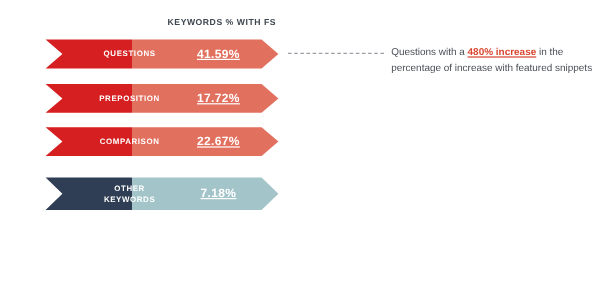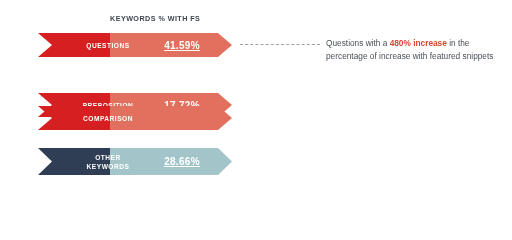--- a/index.html
+++ b/index.html
@@ -10,21 +10,21 @@
     overflow:hidden;
     position:relative;
   }
   #stage{position:absolute;left:0;top:0;width:512px;height:190px;}
 
   
   .col-header{
     position:absolute;
     left:110px; top:14px;
     width:120px;
-    text-align:left;
+    text-align:right;
     font-size:7.2px;
     letter-spacing:.45px;
     font-weight:700;
     color:#3e4750;
     white-space:nowrap;
   }
 
   
   .rows{position:absolute;left:0;top:0;width:512px;height:190px;}
   .row{position:absolute;left:38px;width:194px;}
@@ -70,65 +70,67 @@
     position:absolute;
     left:326px; top:37px;
     width:176px;
     font-size:8.3px;
     line-height:12.6px;
     color:#4a5057;
   }
   .annotation .hi{
     color:#d9452f;
     font-weight:700;
+    text-decoration:underline;
   }
 </style>
 </head>
 <body>
 
 <div id="stage">
 
   <div class="col-header">KEYWORDS % WITH FS</div>
 
   <div class="rows">
 
     <div class="row" style="top:33px;height:24px;">
       <svg width="194" height="24" viewBox="0 0 194 24">
         <path d="M0,0 L72,0 L72,24 L0,24 L14,12 Z" style="fill:#D61F20"></path>
         <path d="M72,0 L180,0 L194,12 L180,24 L72,24 Z" style="fill:#E2705E"></path>
       </svg>
       <div class="row-label">QUESTIONS</div>
       <div class="row-value">41.59%</div>
     </div>
 
-    <div class="row" style="top:70px;height:24px;margin-top:23px;">
+    <div class="row" style="top:70px;height:24px;">
       <svg width="194" height="24" viewBox="0 0 194 24">
         <path d="M0,0 L72,0 L72,24 L0,24 L14,12 Z" style="fill:#D61F20"></path>
         <path d="M72,0 L180,0 L194,12 L180,24 L72,24 Z" style="fill:#E2705E"></path>
       </svg>
       <div class="row-label">PREPOSITION</div>
       <div class="row-value">17.72%</div>
     </div>
 
     <div class="row" style="top:106px;height:24px;">
       <svg width="194" height="24" viewBox="0 0 194 24">
         <path d="M0,0 L72,0 L72,24 L0,24 L14,12 Z" style="fill:#D61F20"></path>
         <path d="M72,0 L180,0 L194,12 L180,24 L72,24 Z" style="fill:#E2705E"></path>
       </svg>
       <div class="row-label">COMPARISON</div>
+      <div class="row-value">22.67%</div>
     </div>
 
     <div class="row" style="top:148px;height:27px;">
       <svg width="194" height="27" viewBox="0 0 194 27">
         <path d="M0,0 L72,0 L72,27 L0,27 L14,13.5 Z" style="fill:#2F3E54"></path>
         <path d="M72,0 L180,0 L194,13.5 L180,27 L72,27 Z" style="fill:#A3C5C9"></path>
       </svg>
       <div class="row-label">OTHER
 KEYWORDS</div>
-      <div class="row-value">28.66%</div>
+      <div class="row-value">7.18%</div>
     </div>
 
   </div>
 
   <div class="connector"></div>
 
   <div class="annotation"><span>Questions with a </span><span class="hi">480% increase</span><span> in the percentage of increase with featured snippets</span></div>
 
 </div>
 

